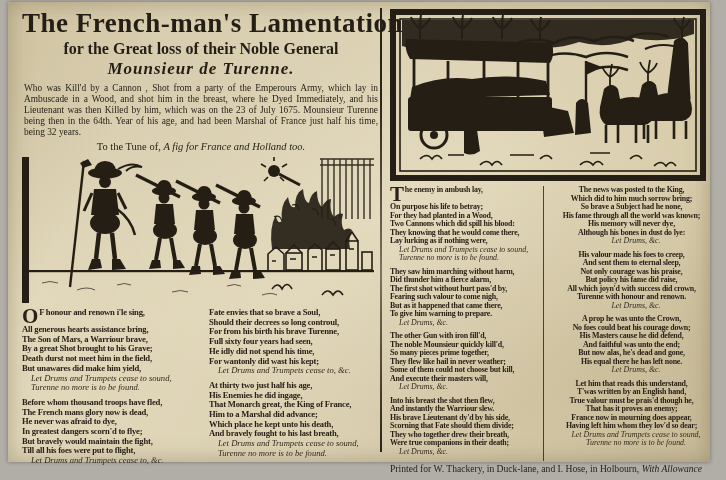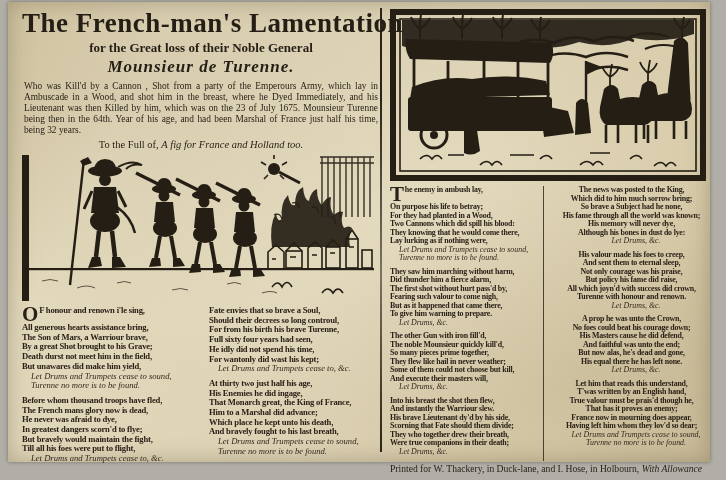--- a/index.html
+++ b/index.html
@@ -25,21 +25,21 @@
   .half-divider{
     position:absolute;left:372px;top:6px;bottom:10px;width:1.5px;
     background:linear-gradient(#2a2318 20%, rgba(42,35,24,.55) 60%, #2a2318 100%);
   }
   
   .title-block{text-align:center;}
   .main-title{
     margin:6px 0 0 0;font-size:27px;line-height:30px;font-weight:bold;
     letter-spacing:.5px;white-space:nowrap;
   }
-  .subtitle{font-size:13px;font-weight:bold;margin-top:2px;}
+  .subtitle{font-size:16px;font-weight:bold;margin-top:2px;}
   .general-name{font-size:17px;font-weight:bold;font-style:italic;margin-top:1px;letter-spacing:1px;}
   .prose{
     font-size:9.4px;line-height:11px;text-align:justify;margin:4px 2px 0 2px;
     text-indent:0;
   }
   .tune-line{font-size:10.5px;margin-top:3px;}
   .tune-title{font-style:italic;}
   
   figure{margin:0;padding:0;}
   .left-woodcut{margin-top:5px;width:352px;height:146px;}
@@ -79,21 +79,21 @@
 
   <div class="half-divider"></div>
 
   <div class="half left-half">
     <header class="title-block">
       <h1 class="main-title">The French-man's Lamentation</h1>
       <div class="subtitle">for the Great loss of their Noble General</div>
       <div class="general-name">Mounsieur de Turenne.</div>
       <p class="prose">Who was Kill'd by a Cannon , Shot from a party of the Emperours Army, which lay in Ambuscade in a Wood, and shot him in the breast, where he Dyed Immediately, and his Lieutenant was then Killed by him, which was on the 23 of July 1675. Mounsieur Turenne being then in the 64th. Year of his age, and had been Marshal of France just half his time, being 32 years.</p>
       <div class="tune-line">
-        <span>To the Full of,</span>
+        <span>To the Tune of,</span>
         <span class="tune-title">A fig for France and Holland too.</span>
       </div>
     </header>
 
     <figure class="left-woodcut" title="woodcut of an officer and musketeers marching before a burning town">
       <svg viewBox="0 0 352 146">
 
         <rect class="ink" x="0" y="0" width="7" height="146"></rect>
 
         <rect class="ink" x="7" y="113" width="345" height="2.2"></rect>

